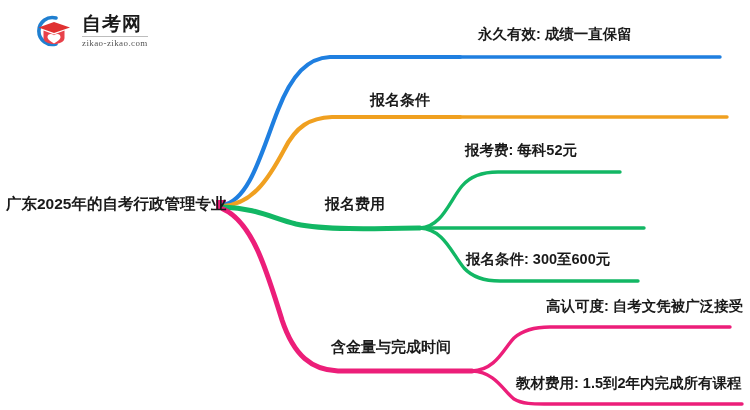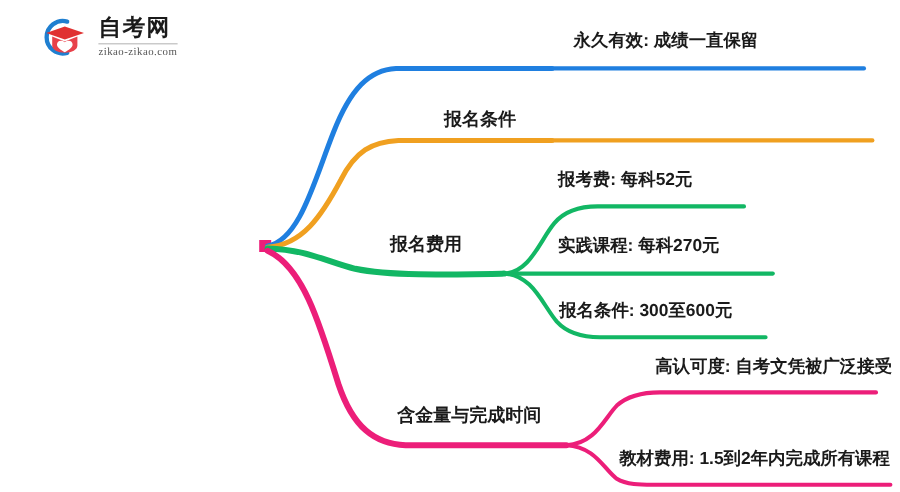--- a/index.html
+++ b/index.html
@@ -136,27 +136,27 @@
 
     <path d="M420 228 C444 229 452 254 464 268 C474 279 488 281 500 281 L638 281" fill="none" stroke="#12b764" stroke-width="3.4" stroke-linecap="round"></path>
 
     <path d="M223 209 C252 222 266 268 282 320 C294 356 312 370 338 371 L472 371" fill="none" stroke="#ec1e79" stroke-width="5" stroke-linecap="round"></path>
 
     <path d="M472 371 C496 370 504 348 514 338 C524 329 538 327 550 327 L730 327" fill="none" stroke="#ec1e79" stroke-width="3.4" stroke-linecap="round"></path>
 
     <path d="M472 371 C496 372 504 392 514 399 C522 404 534 404 544 404 L742 404" fill="none" stroke="#ec1e79" stroke-width="3.4" stroke-linecap="round"></path>
   </svg>
 
+  <div class="node-label root-label" style="left:6px; top:195px;">广东2025年的自考行政管理专业</div>
 
   <div class="node-label level1-label" style="left:322px; top:92px;margin-left:48px;">报名条件</div>
   <div class="node-label level1-label" style="left:325px; top:196px;">报名费用</div>
   <div class="node-label level1-label" style="left:331px; top:339px;text-align:center;">含金量与完成时间</div>
 
   <div class="node-label level2-label" style="left:478px; top:27px;">永久有效: 成绩一直保留</div>
 
   <div class="node-label level2-label" style="left:465px; top:143px;">报考费: 每科52元</div>
-  <div class="node-label level2-label" style="left:465px; top:198px;">实践课程: 每科270元</div>
   <div class="node-label level2-label" style="left:466px; top:252px;">报名条件: 300至600元</div>
 
   <div class="node-label level2-label" style="left:546px; top:299px;">高认可度: 自考文凭被广泛接受</div>
   <div class="node-label level2-label" style="left:516px; top:376px;">教材费用: 1.5到2年内完成所有课程</div>
 
 </div>
 
 </body></html>

